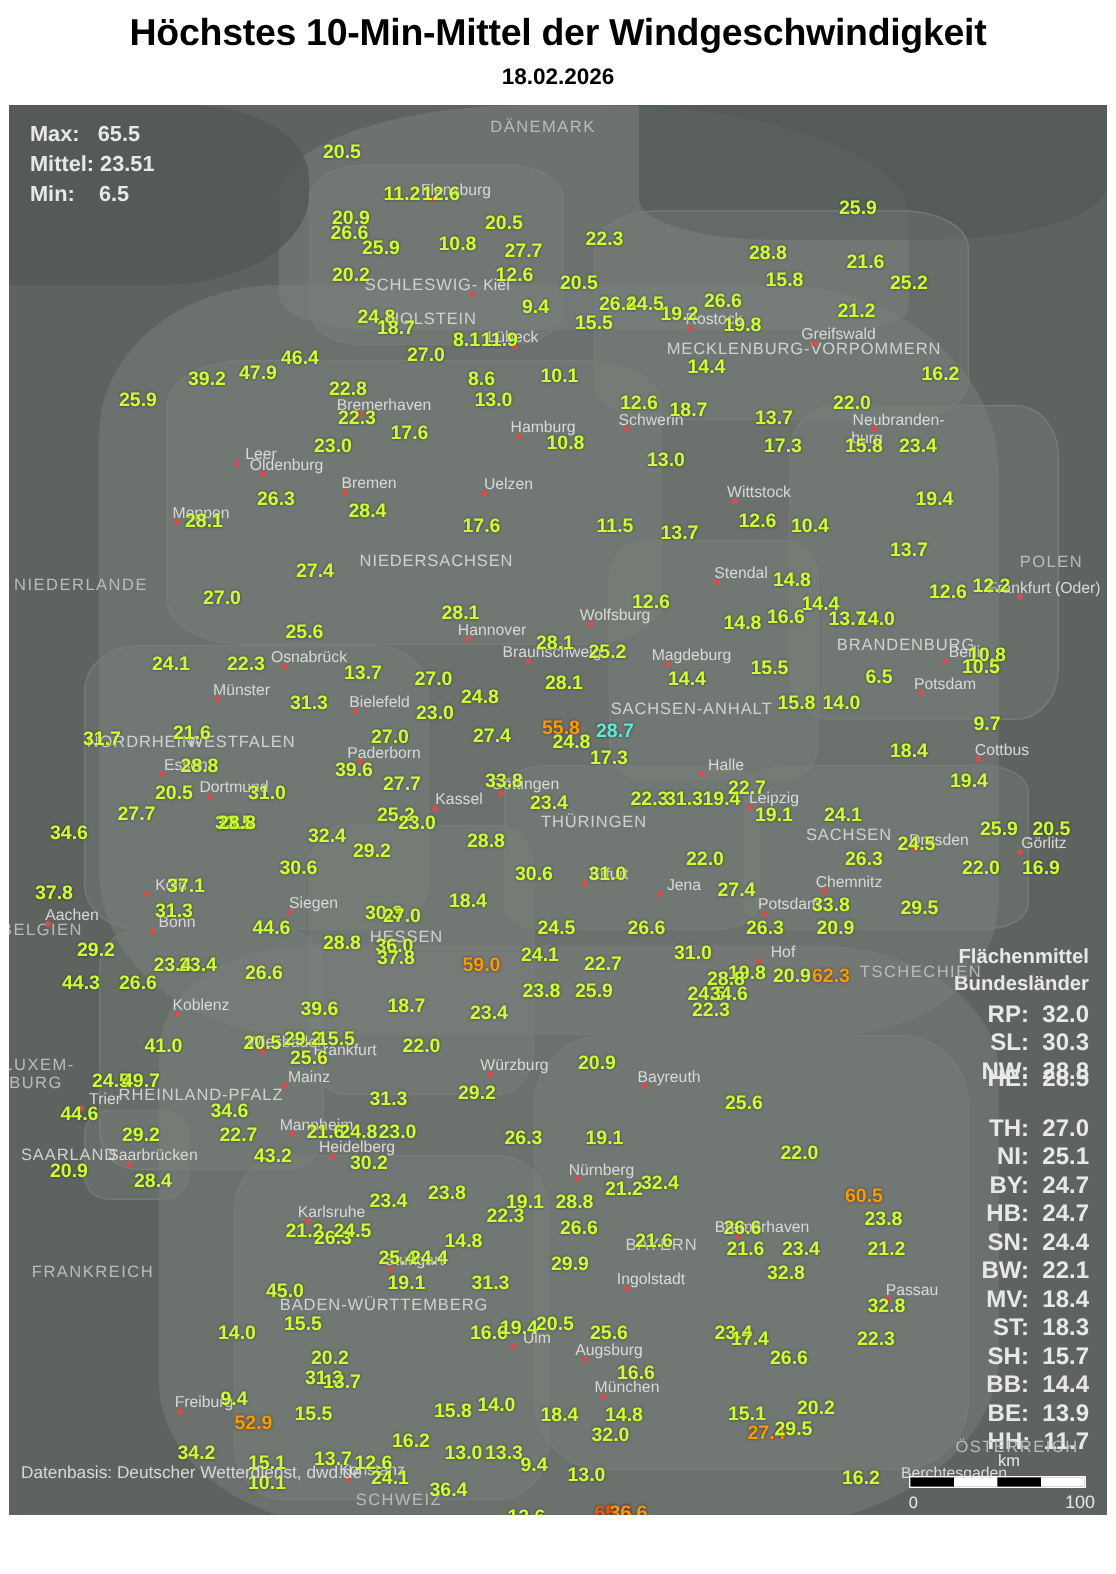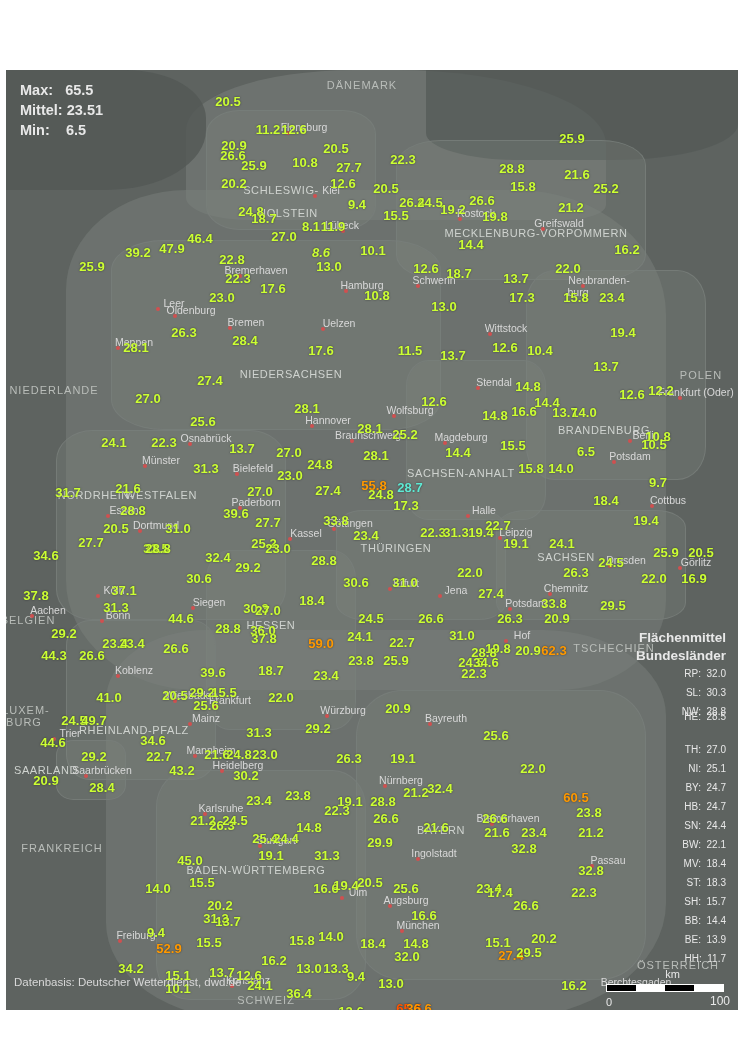--- a/index.html
+++ b/index.html
@@ -125,22 +125,22 @@
     color: #e8e8e8;
     font-size: 13.5px;
     font-weight: bold;
     text-align: right;
     white-space: nowrap;
   }
   .legend-row {
     position: absolute;
     right: 12px;
     color: #e8e8e8;
-    font-size: 10px;
-    font-weight: normal;
+    font-size: 16px;
+    font-weight: bold;
     white-space: pre;
     text-align: right;
   }
   .footer {
     position: absolute;
     left: 6px;
     color: #d8d8d8;
     font-size: 11.5px;
     white-space: nowrap;
   }
@@ -177,20 +177,22 @@
     bottom: 2px;
     color: #e8e8e8;
     font-size: 12px;
   }
 </style>
 </head>
 <body>
 
 <div id="page">
 
+  <div class="title">Höchstes 10-Min-Mittel der Windgeschwindigkeit</div>
+  <div class="subtitle">18.02.2026</div>
 
   <div id="map">
 
     <div class="landmass" style="left:180px; top:0px; width:420px; height:150px; border-radius:40% 50% 10% 15%; opacity:0.55;"></div>
     <div class="landmass" style="left:60px; top:120px; width:600px; height:500px; border-radius:20% 25% 18% 22%; opacity:0.5;"></div>
     <div class="landmass" style="left:100px; top:560px; width:560px; height:390px; border-radius:18% 22% 30% 25%; opacity:0.5;"></div>
     <div class="sea" style="left:0px; top:0px; width:200px; height:120px; border-radius:0 40% 50% 0; opacity:0.8;"></div>
     <div class="sea" style="left:420px; top:0px; width:312px; height:90px; border-radius:0 0 40% 30%; opacity:0.7;"></div>
 
     <div class="region" style="left:200px; top:40px; width:170px; height:120px; border-radius:20%;"></div>
@@ -427,21 +429,21 @@
         <div class="val" style="left: 258px; top: 148px; color: rgb(204, 255, 51);">18.7</div>
         <div class="val" style="left: 278px; top: 166px; color: rgb(204, 255, 51);">27.0</div>
         <div class="val" style="left: 305px; top: 156px; color: rgb(204, 255, 51);">8.1</div>
         <div class="val" style="left: 327px; top: 156px; color: rgb(204, 255, 51);">11.9</div>
         <div class="val" style="left: 390px; top: 145px; color: rgb(204, 255, 51);">15.5</div>
         <div class="val" style="left: 406px; top: 132px; color: rgb(204, 255, 51);">26.4</div>
         <div class="val" style="left: 424px; top: 132px; color: rgb(204, 255, 51);">24.5</div>
         <div class="val" style="left: 194px; top: 168px; color: rgb(204, 255, 51);">46.4</div>
         <div class="val" style="left: 166px; top: 178px; color: rgb(204, 255, 51);">47.9</div>
         <div class="val" style="left: 132px; top: 182px; color: rgb(204, 255, 51);">39.2</div>
-        <div class="val" style="left: 315px; top: 182px; color: rgb(204, 255, 51); font-style: italic;">8.6</div>
+        <div class="val" style="left: 315px; top: 182px; color: rgb(204, 255, 51);">8.6</div>
         <div class="val" style="left: 323px; top: 196px; color: rgb(204, 255, 51);">13.0</div>
         <div class="val" style="left: 367px; top: 180px; color: rgb(204, 255, 51);">10.1</div>
         <div class="val" style="left: 465px; top: 174px; color: rgb(204, 255, 51);">14.4</div>
         <div class="val" style="left: 621px; top: 179px; color: rgb(204, 255, 51);">16.2</div>
         <div class="val" style="left: 86px; top: 196px; color: rgb(204, 255, 51);">25.9</div>
         <div class="val" style="left: 226px; top: 189px; color: rgb(204, 255, 51);">22.8</div>
         <div class="val" style="left: 420px; top: 198px; color: rgb(204, 255, 51);">12.6</div>
         <div class="val" style="left: 453px; top: 203px; color: rgb(204, 255, 51);">18.7</div>
         <div class="val" style="left: 510px; top: 208px; color: rgb(204, 255, 51);">13.7</div>
         <div class="val" style="left: 562px; top: 198px; color: rgb(204, 255, 51);">22.0</div>

